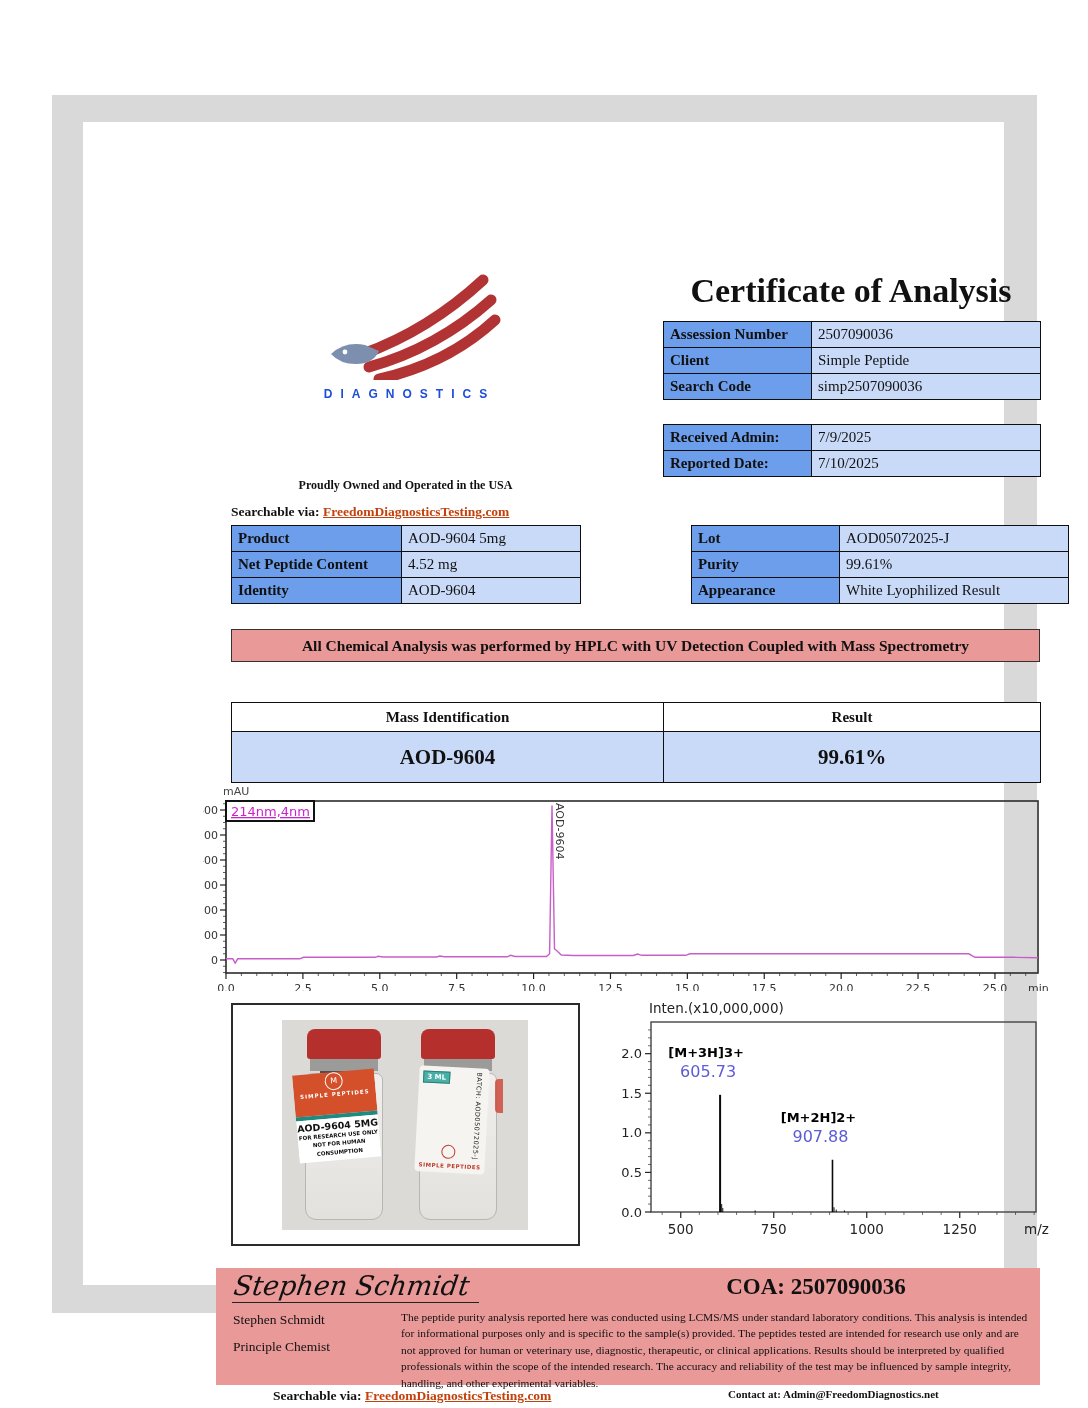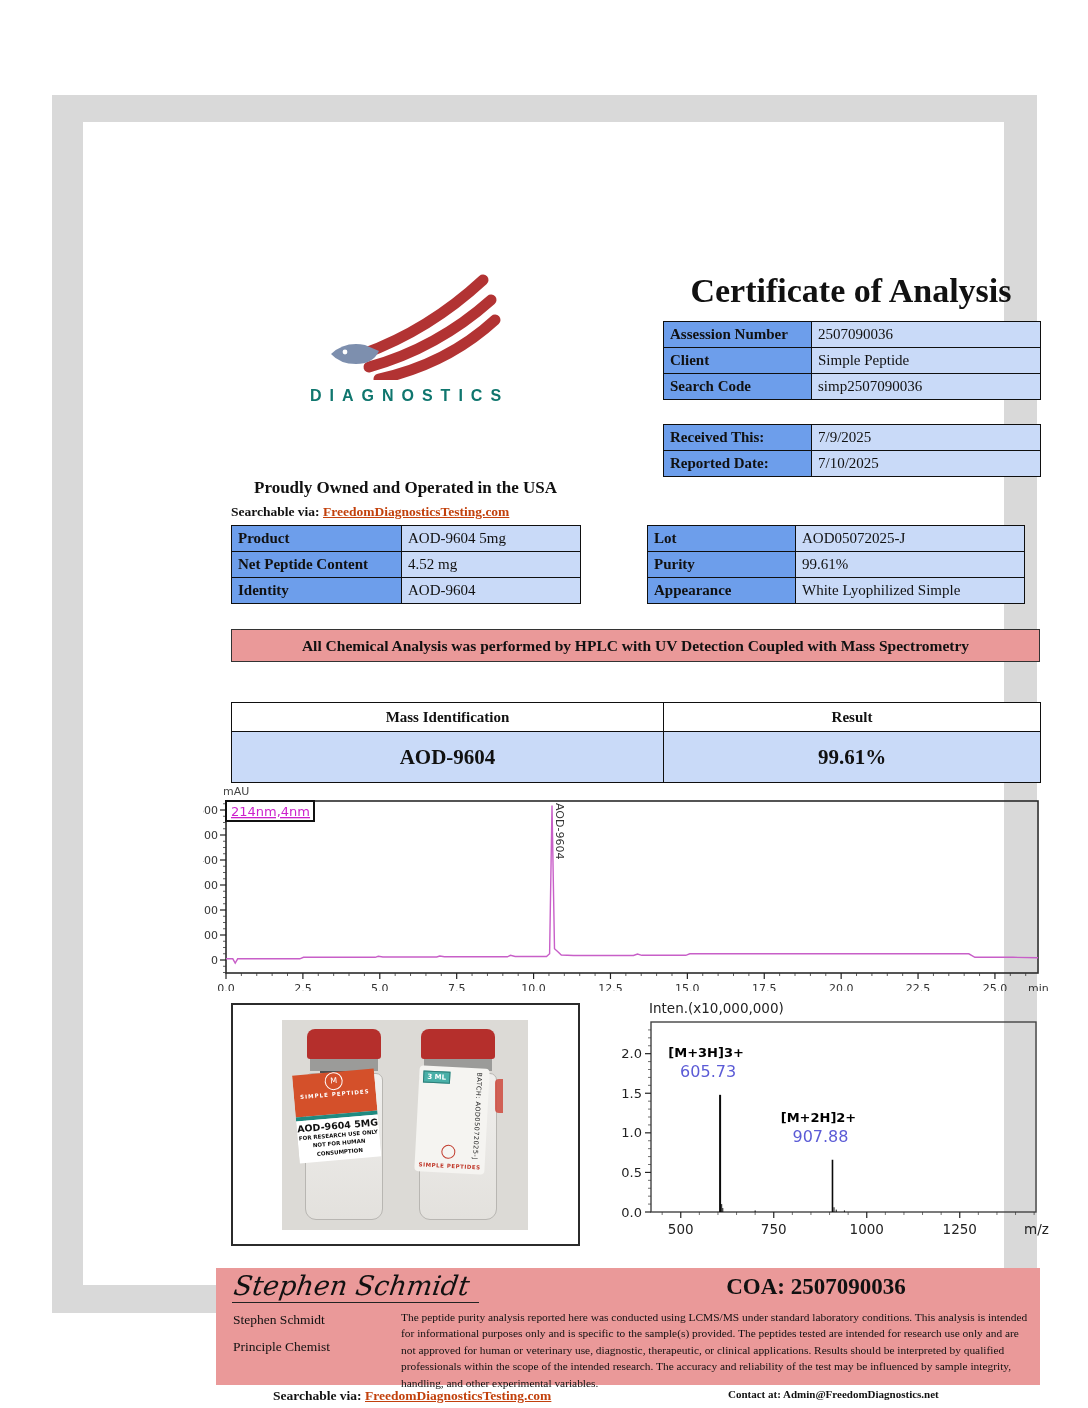--- a/index.html
+++ b/index.html
@@ -6,41 +6,41 @@
   .canvas{position:relative;width:1088px;height:1408px;background:#ffffff;overflow:hidden;
           font-family:"Liberation Serif", serif;color:#111;}
   .mat{position:absolute;left:52px;top:95px;width:985px;height:1218px;background:#d9d9d9;}
   .page{position:absolute;left:83px;top:122px;width:921px;height:1163px;background:#ffffff;}
 
   
   .logo-block{position:absolute;left:150px;top:150px;width:345px;text-align:center;}
   .eagle{display:block;margin:0 auto 2px 78px;}
   .brand{font-family:"Liberation Sans", sans-serif;font-weight:700;font-size:34px;
          letter-spacing:14px;text-indent:14px;color:#47474b;line-height:1.05;}
-  .brand-sub{font-family:"Liberation Sans", sans-serif;font-weight:700;font-size:16px;
-         letter-spacing:8px;text-indent:8px;color:#0f766e;margin-top:7px;}
+  .brand-sub{font-family:"Liberation Sans", sans-serif;font-weight:700;font-size:12px;
+         letter-spacing:8px;text-indent:8px;color:#1d4ed8;margin-top:7px;}
   .tagline{position:absolute;left:150px;top:356px;width:345px;text-align:center;
-           font-weight:700;font-size:17px;}
+           font-weight:700;font-size:12px;}
   .search-line{position:absolute;left:148px;top:382px;font-weight:700;font-size:13.5px;}
   a.doclink{color:#c2410c;text-decoration:underline;font-weight:700;}
 
   
   .title{position:absolute;left:578px;top:150px;width:380px;text-align:center;
          font-size:34px;font-weight:700;}
 
   
   table.coa{border-collapse:collapse;table-layout:fixed;border-radius:30px;}
   table.coa td{border:1.6px solid #0f0f0f;font-size:15px;padding:2px 6px;height:21px;
                overflow:hidden;white-space:nowrap;}
   td.lbl{background:#6d9eeb;font-weight:700;}
   td.val{background:#c9daf8;}
   .t-info{position:absolute;left:580px;top:199px;width:377px;}
   .t-dates{position:absolute;left:580px;top:302px;width:377px;}
   .t-prod{position:absolute;left:148px;top:403px;width:349px;}
-  .t-lot{position:absolute;left:564px;top:403px;width:377px;font-family:Liberation Serif, serif;}
+  .t-lot{position:absolute;left:608px;top:403px;width:377px;font-family:Liberation Serif, serif;}
 
   .banner{position:absolute;left:148px;top:507px;width:809px;height:33px;
           background:#ea9999;border:1.6px solid #333;display:flex;align-items:center;
           justify-content:center;font-weight:700;font-size:15.5px;box-sizing:border-box;}
 
   .t-mass{position:absolute;left:148px;top:580px;width:809px;}
   .t-mass td{border:2px solid #0f0f0f;text-align:center;white-space:nowrap;}
   .t-mass .mh{background:#ffffff;font-weight:700;font-size:15px;height:24px;}
   .t-mass .md{background:#c9daf8;font-weight:700;font-size:21px;height:46px;}
 
@@ -148,21 +148,21 @@
     </tbody>
       </table>
 
     <table class="coa t-dates">
       <colgroup>
           <col style="width:148px">
           <col style="width:229px">
         </colgroup>
       <tbody>
           <tr>
-            <td class="lbl">Received This:</td>
+            <td class="lbl">Received Admin:</td>
             <td class="val">7/9/2025</td>
           </tr>
       <tr>
             <td class="lbl">Reported Date:</td>
             <td class="val">7/10/2025</td>
           </tr>
     </tbody>
       </table>
 
     <table class="coa t-prod">
@@ -195,21 +195,21 @@
           <tr>
             <td class="lbl">Lot</td>
             <td class="val">AOD05072025-J</td>
           </tr>
       <tr>
             <td class="lbl">Purity</td>
             <td class="val">99.61%</td>
           </tr>
       <tr>
             <td class="lbl">Appearance</td>
-            <td class="val">White Lyophilized Simple</td>
+            <td class="val">White Lyophilized Result</td>
           </tr>
     </tbody>
       </table>
 
     <div class="banner">All Chemical Analysis was performed by HPLC with UV Detection Coupled with Mass Spectrometry</div>
 
     <table class="coa t-mass">
       <colgroup>
           <col style="width:432px">
           <col style="width:377px">

